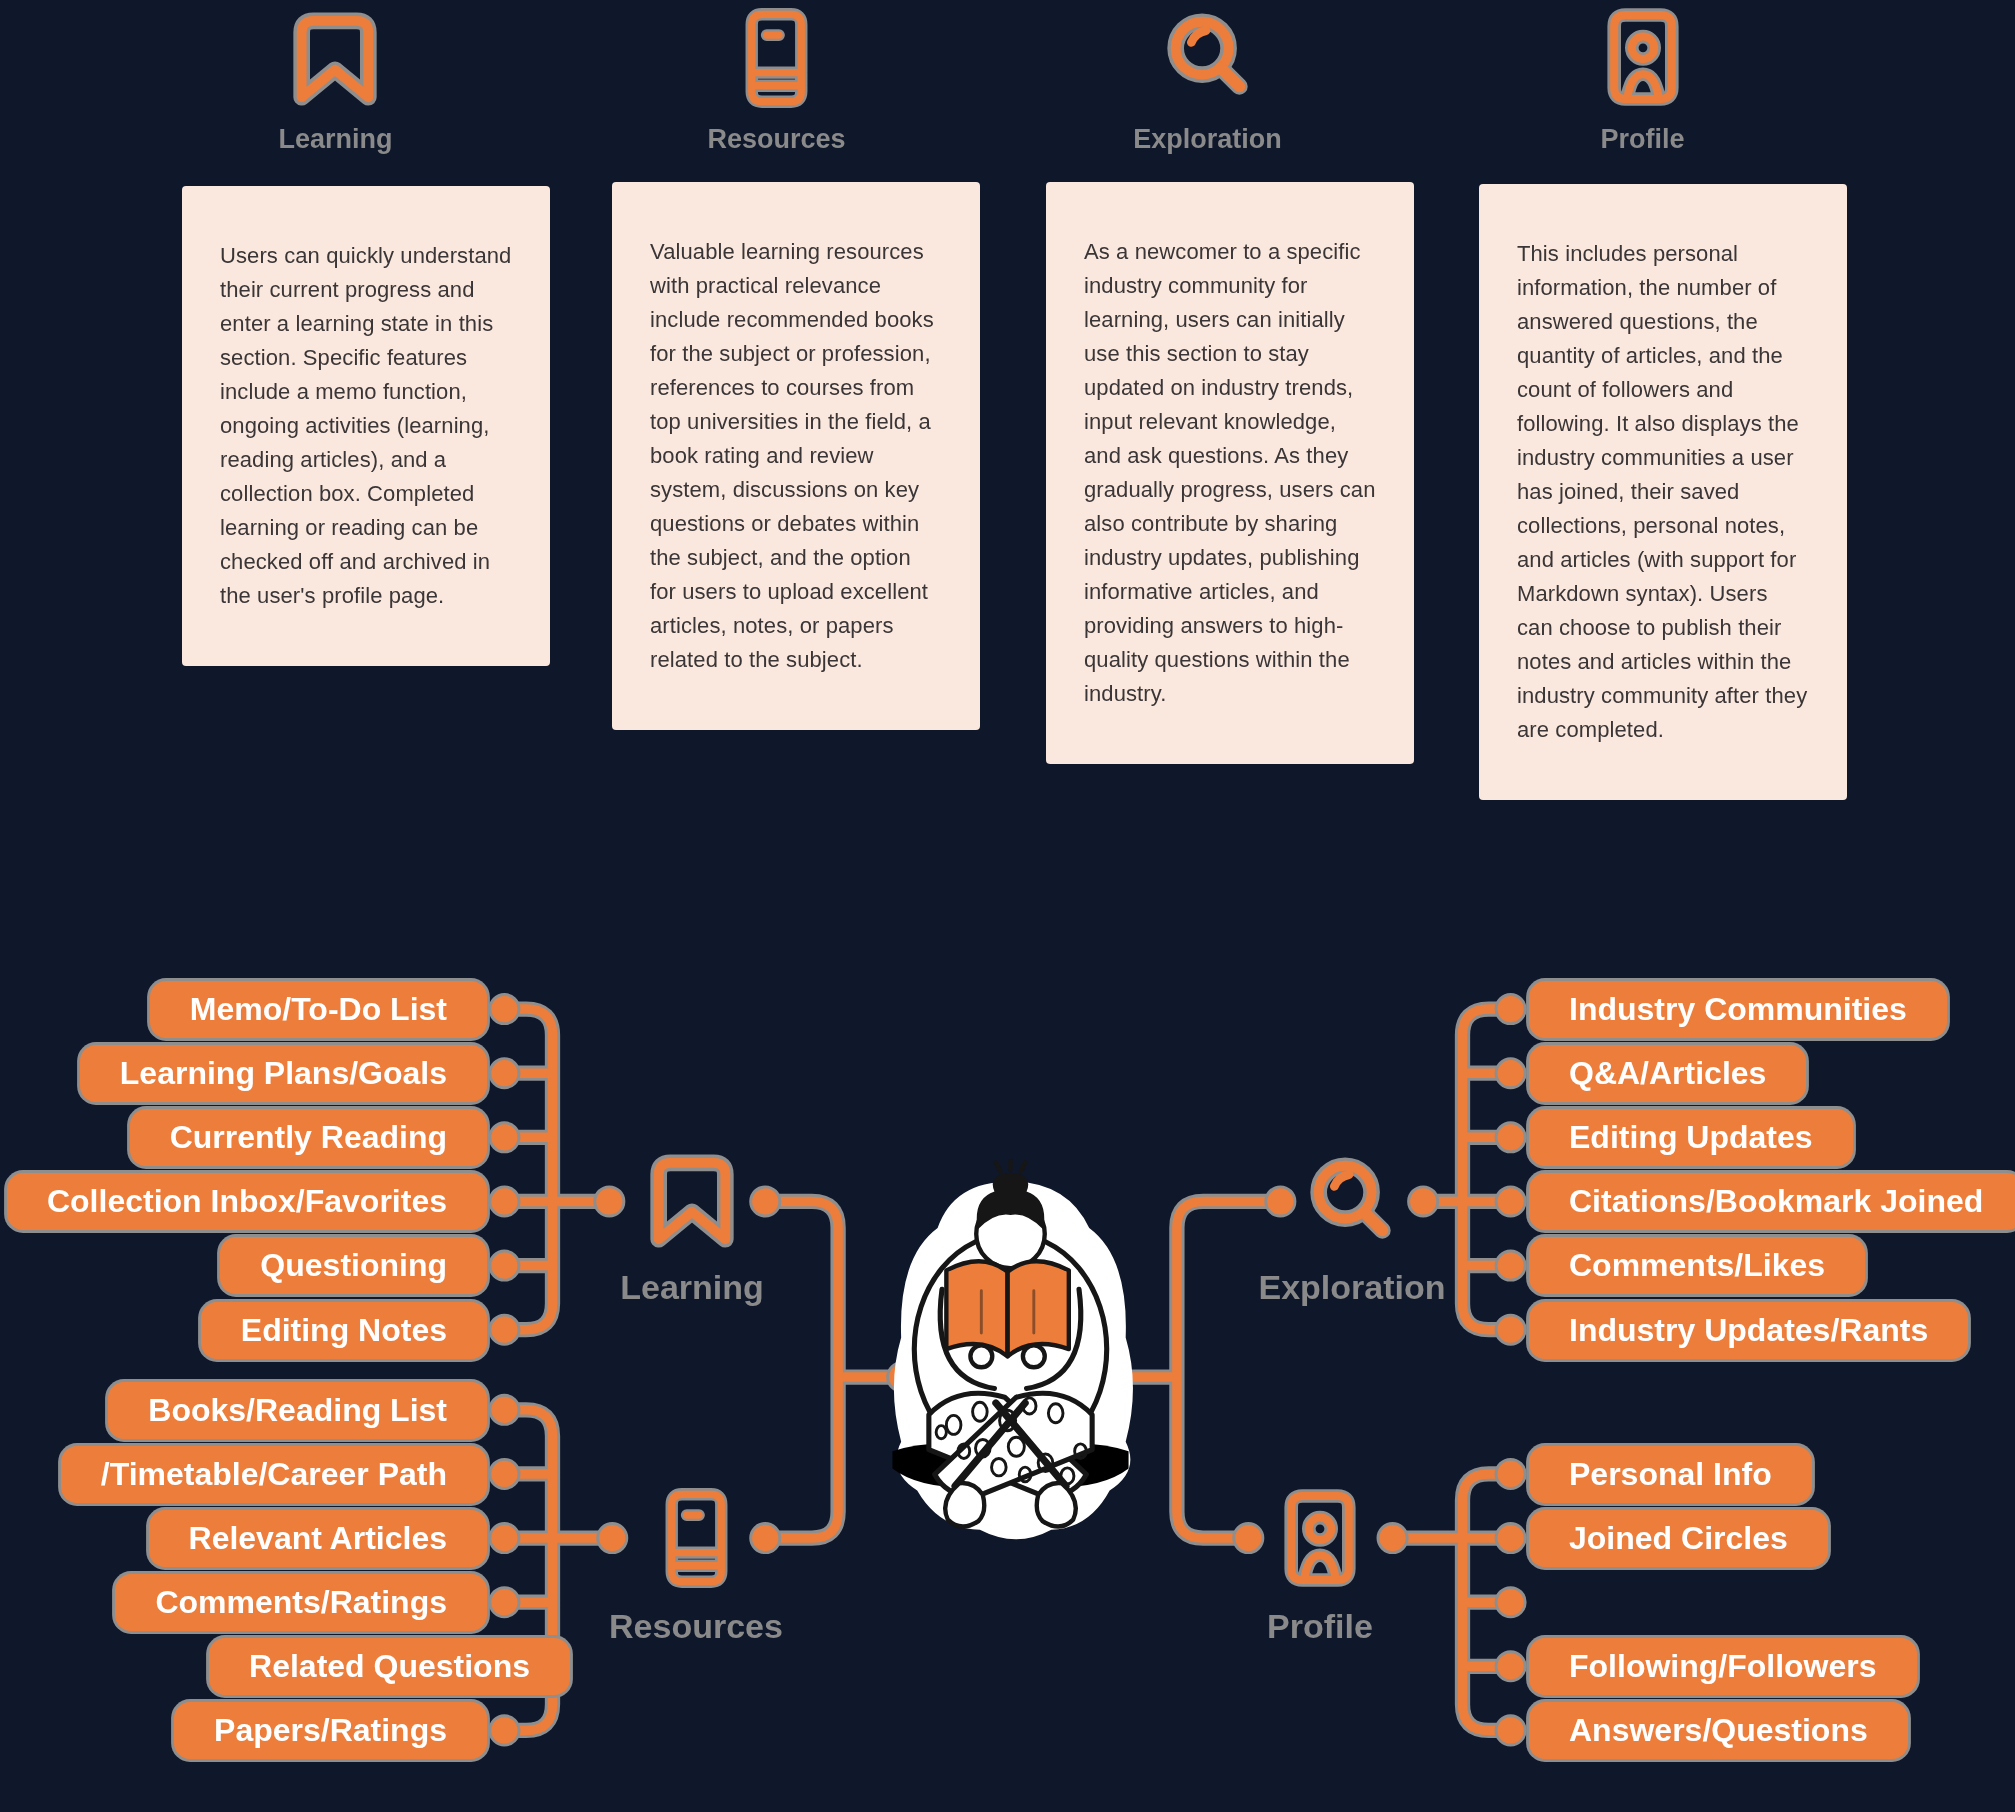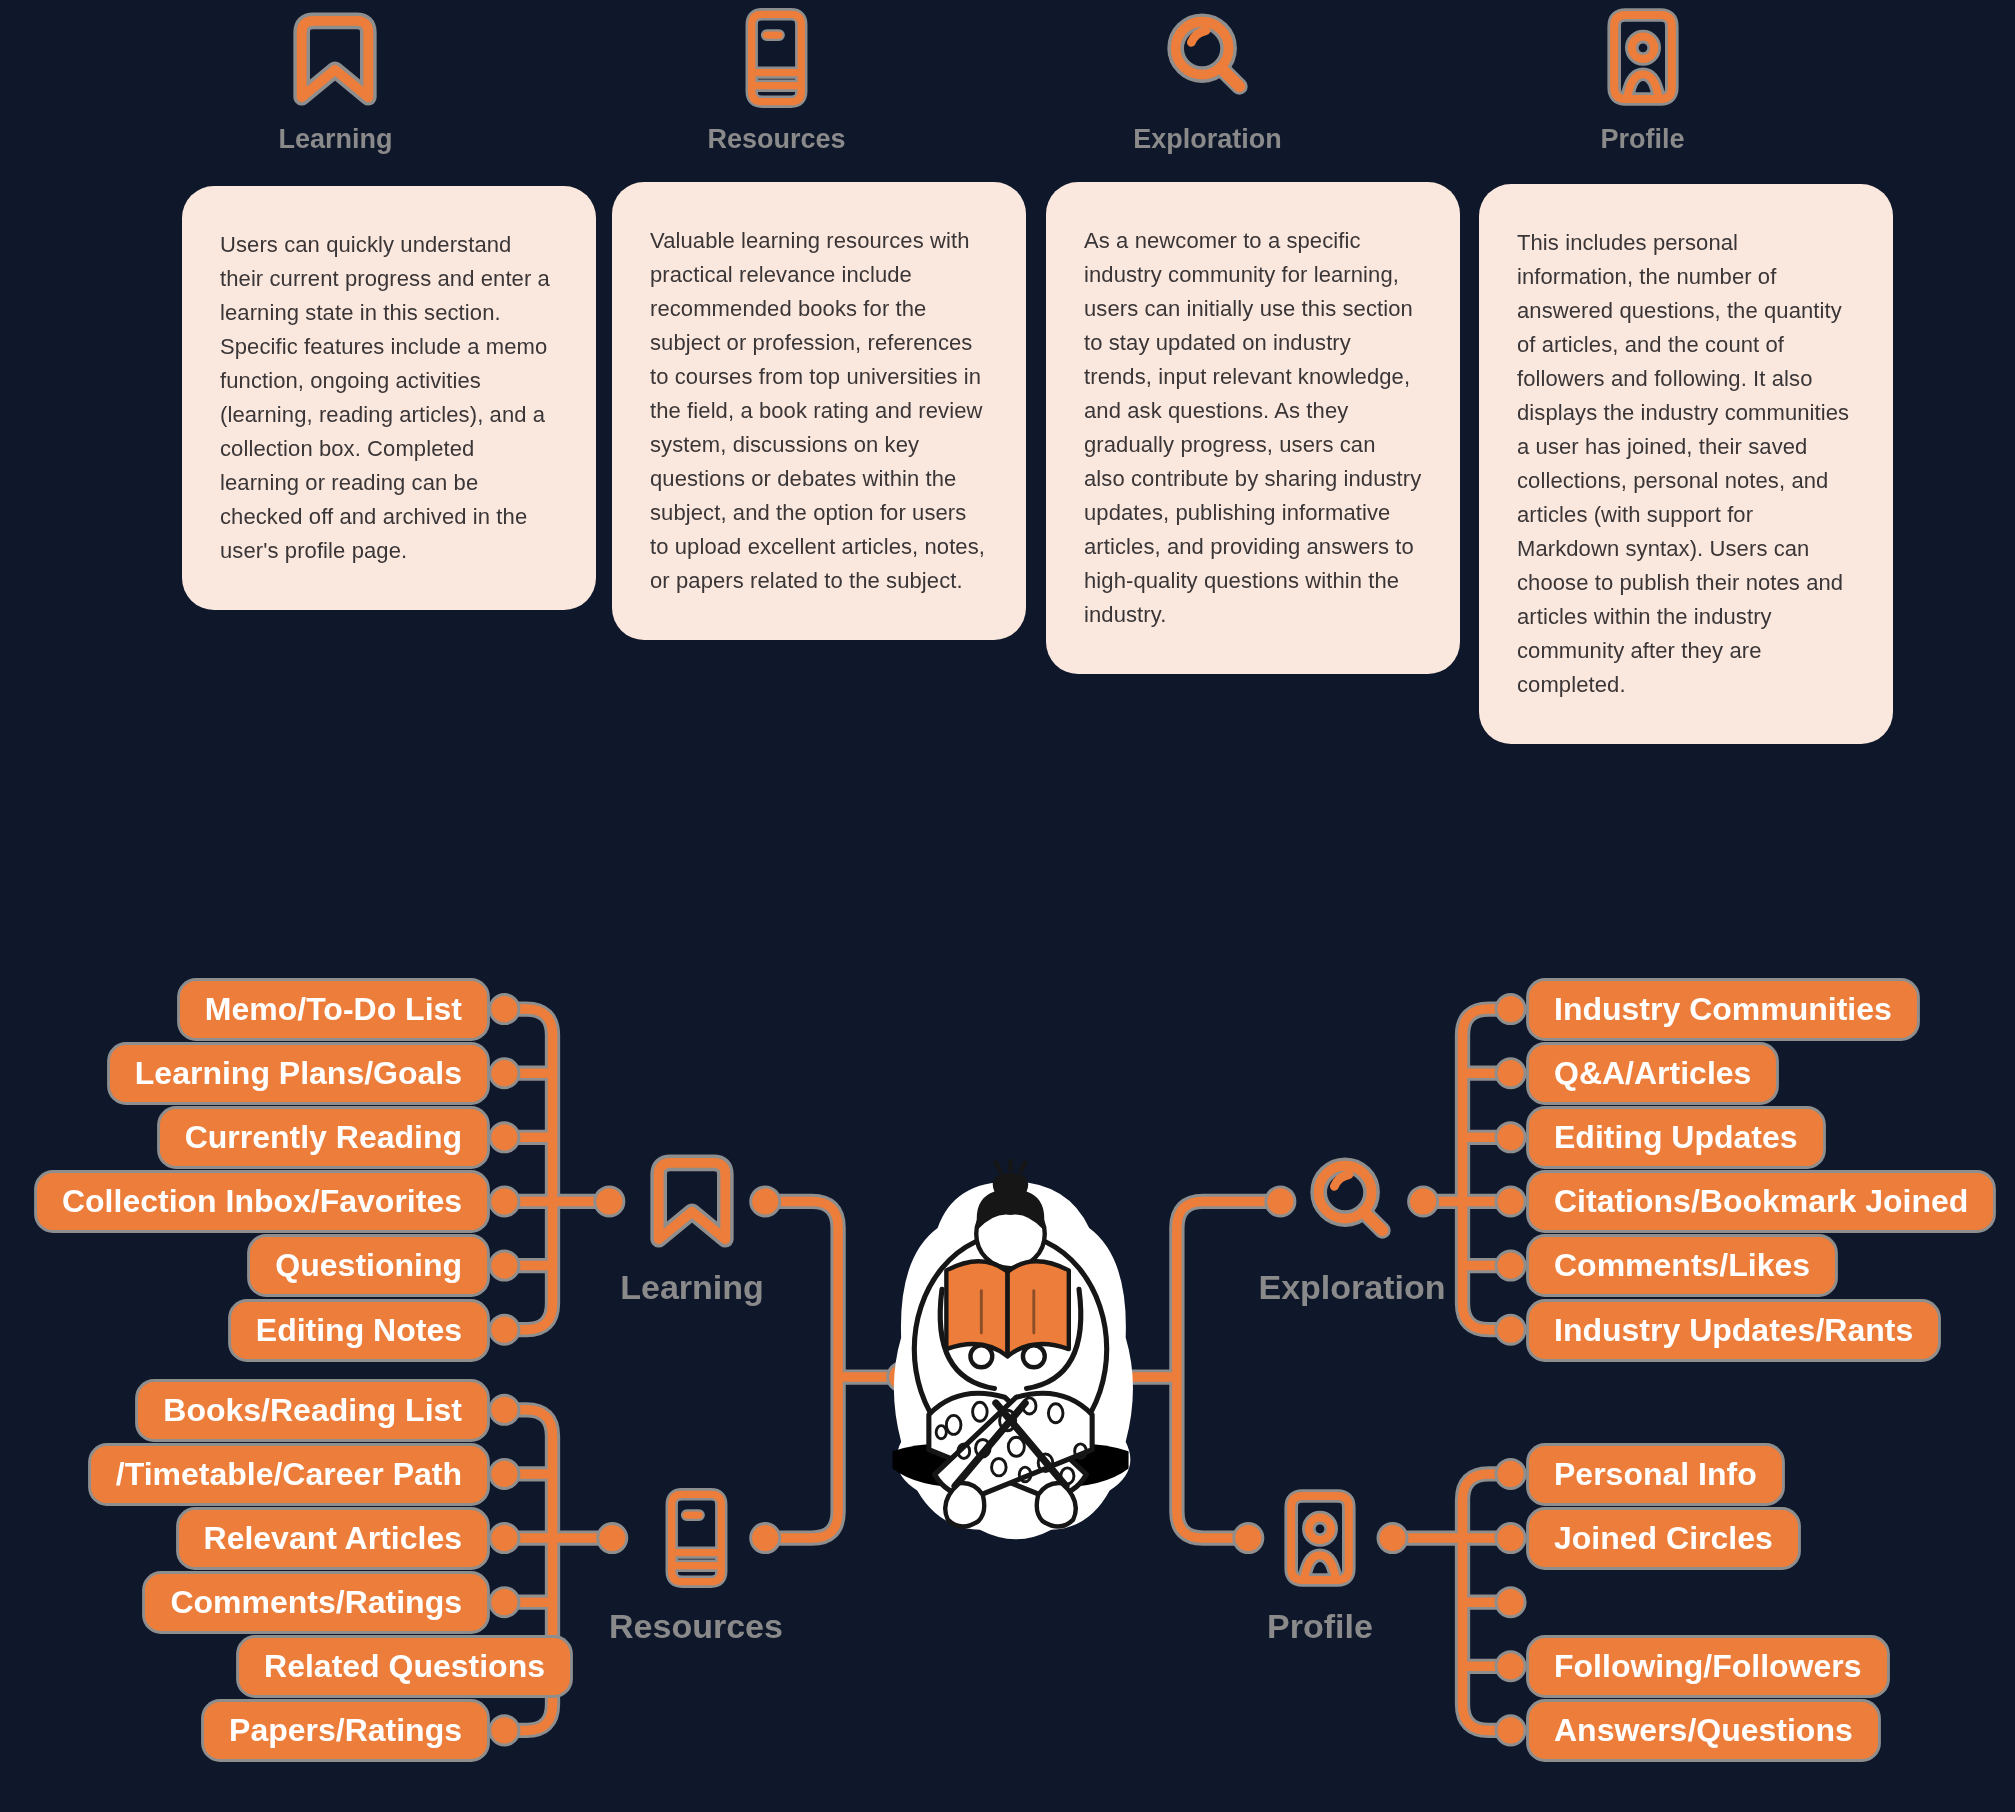--- a/index.html
+++ b/index.html
@@ -1,24 +1,24 @@
 <!DOCTYPE html>
 <html style="font-size:11.7px"><head>
 <meta charset="utf-8">
 <style>
   html,body{margin:0;padding:0;background:#000;}
   .canvas{position:relative;width:2015px;height:1812px;background:#0f172a;overflow:hidden;
           font-family:"Liberation Sans",sans-serif;}
   
-  .card{position:absolute;width:414px;box-sizing:border-box;background:#FAE8DE;border-radius:32px;
-        color:#3A3536;font-size:22px;line-height:34px;padding:42px 38px;letter-spacing:0.1px;}
+  .card{position:absolute;width:368px;box-sizing:border-box;background:#FAE8DE;border-radius:4px;
+        color:#3A3536;font-size:22px;line-height:34px;padding:53px 38px;letter-spacing:0.1px;}
   .toplabel{position:absolute;width:233px;text-align:center;color:#8A8A8A;font-size:27px;font-weight:bold;}
   
   .pill{position:absolute;height:57px;line-height:57px;background:#ED7D3A;color:#fff;font-weight:bold;
-        font-size:32px;padding:0 25px;border-radius:16px;white-space:nowrap;
+        font-size:32px;padding:0 40px;border-radius:16px;white-space:nowrap;
         box-shadow:0 0 0 2.9px #8E8E8E;z-index:2;}
   .maplabel{position:absolute;width:306px;text-align:center;color:#8A8A8A;font-weight:bold;font-size:34px;z-index:2;}
   svg.icon{position:absolute;z-index:2;overflow:visible;}
   #wires{position:absolute;left:0;top:0;z-index:1;}
   #figure{position:absolute;left:872px;top:1161px;z-index:3;overflow:visible;}
   
   .halo{fill:none;stroke:#8E8E8E;stroke-width:17;stroke-linecap:round;stroke-linejoin:round;}
   .ic{fill:none;stroke:#ED7D3A;stroke-width:10;stroke-linecap:round;stroke-linejoin:round;}
   .icf{fill:#ED7D3A;stroke:#8E8E8E;stroke-width:3;}
   .wire-h{stroke:#8E8E8E;stroke-width:21;fill:none;stroke-linecap:round;}

